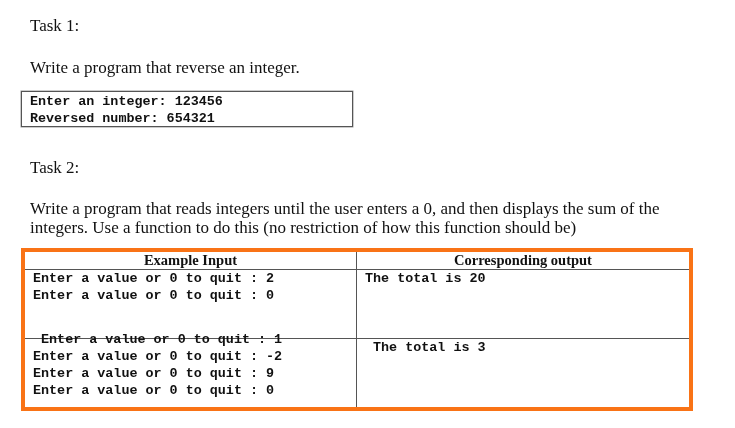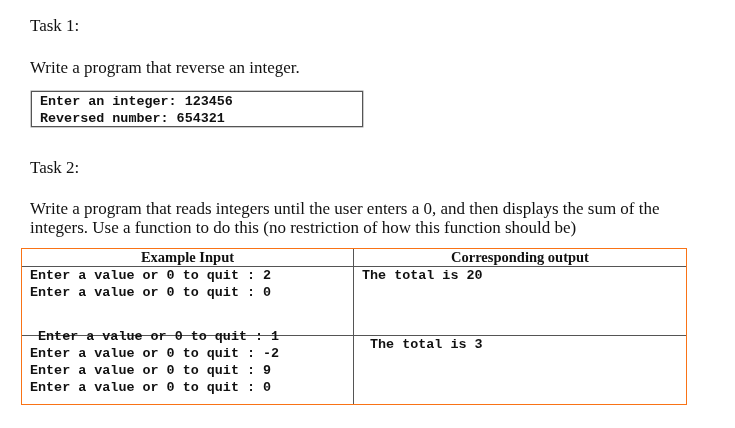--- a/index.html
+++ b/index.html
@@ -37,37 +37,36 @@
     #task1-desc { top: 50px; }
     #task1-box {
       position: absolute;
       left: 21px;
       top: 91px;
       width: 330px;
       height: 34px;
       border: 1px solid #555;
       box-shadow: 0 0 0 0.5px #999;
       padding: 0;
-      margin-left: 10px;
     }
     #task1-box .line {
       position: absolute;
       left: 8px;
     }
     #task2-title { top: 150px; }
     #task2-desc { top: 191px; }
     #task2-desc2 { top: 210px; }
 
     #task2-table {
       position: absolute;
       left: 21px;
       top: 248px;
       width: 664px;
       height: 155px;
-      border: 1px solid #f97316;
+      border: 4px solid #f97316;
     }
     .col-divider {
       position: absolute;
       left: 331px;
       top: 0;
       width: 1px;
       height: 100%;
       background: #555;
     }
     .row-divider {

